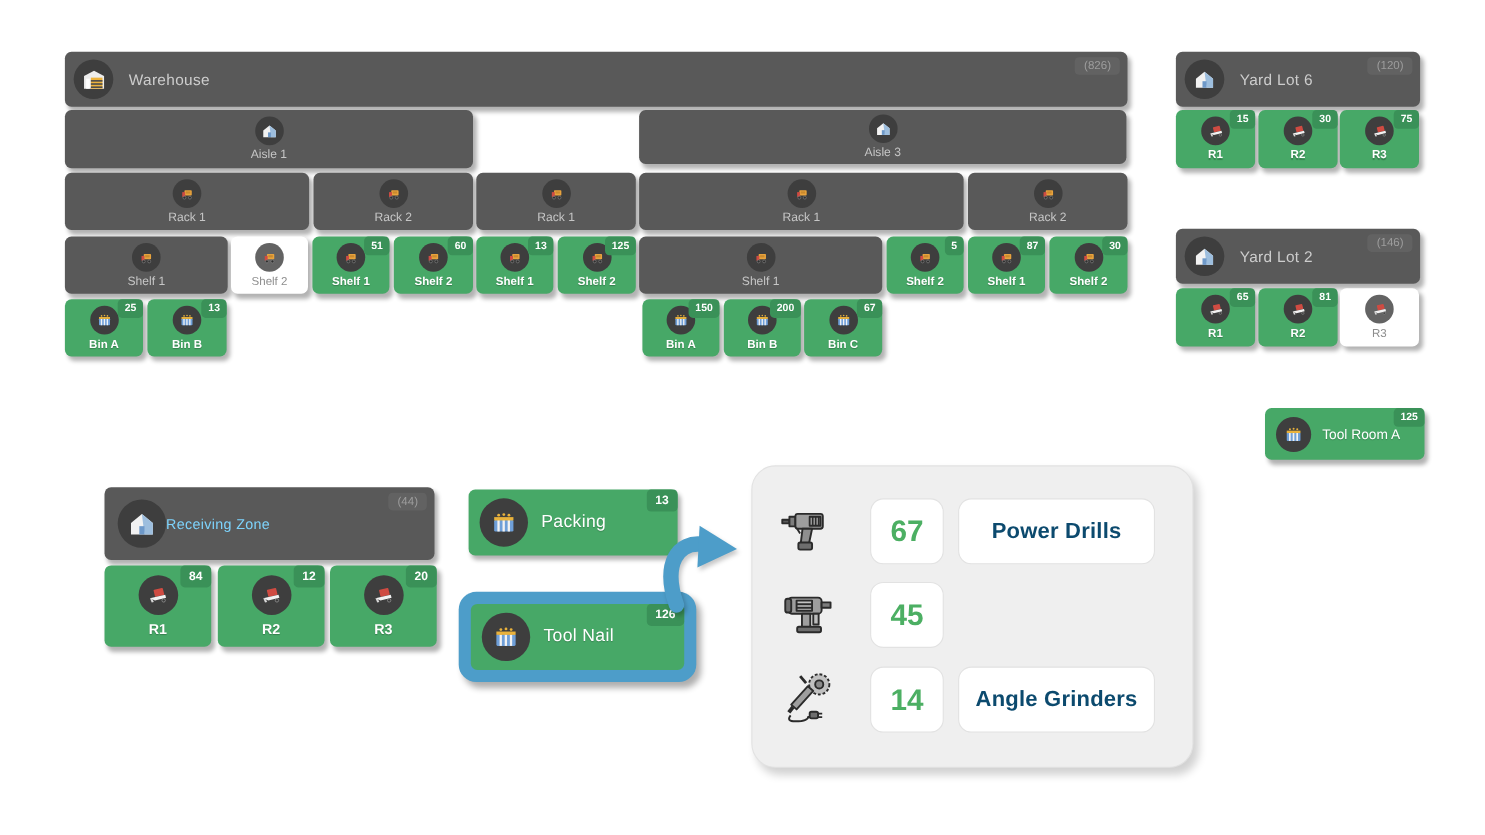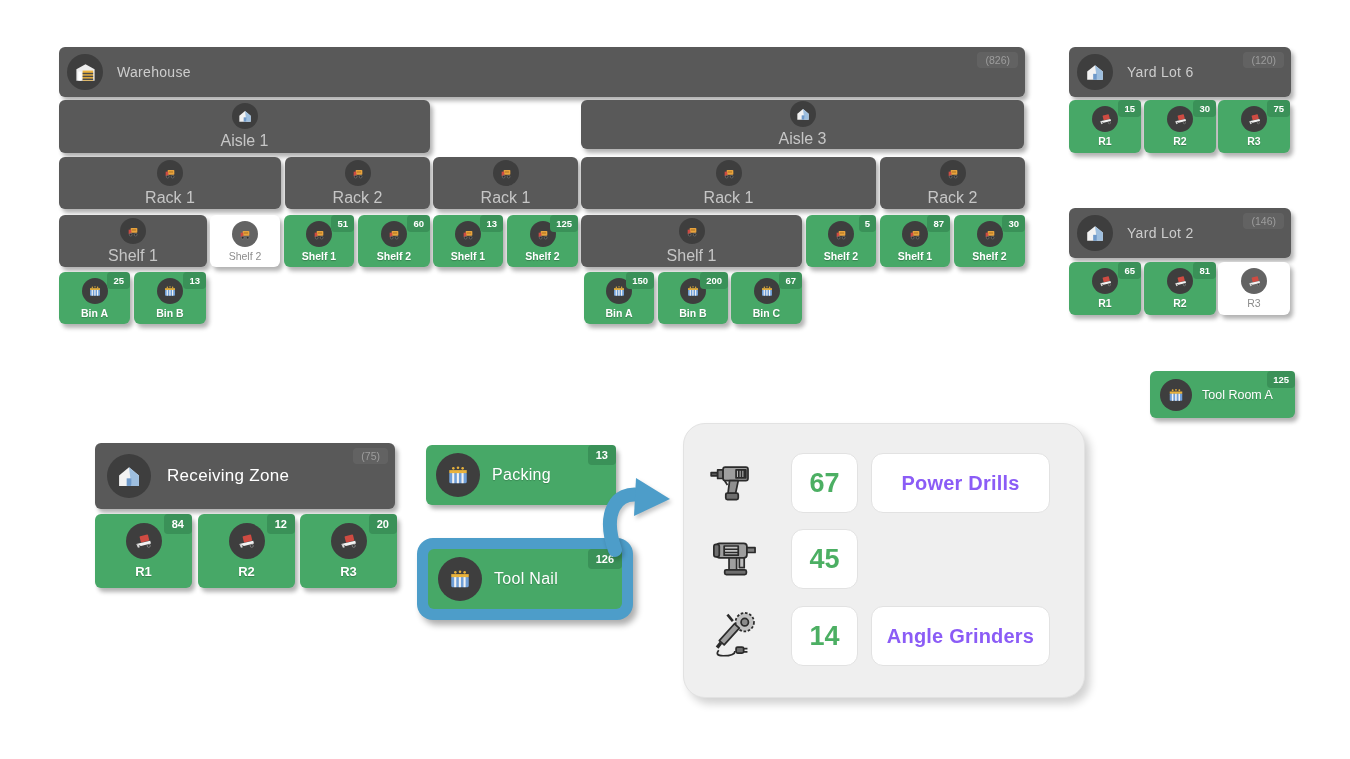--- a/index.html
+++ b/index.html
@@ -10,36 +10,36 @@
   .whitec{background:#ffffff;}
   .cell{display:flex;flex-direction:column;align-items:center;justify-content:center;gap:3px;}
   .hrow{display:flex;align-items:center;padding-left:8px;}
   .hcard{display:flex;align-items:center;padding-left:10px;gap:12px;}
   .circ{background:#3e3e3e;border-radius:50%;display:flex;align-items:center;justify-content:center;flex:none;}
   .circ.onwhite{background:#636363;}
   .c26{width:26px;height:26px;}
   .c36{width:36px;height:36px;}
   .c44{width:44px;height:44px;}
   .c32{width:32px;height:32px;}
-  .lbl-dark{color:#c6c6c6;font-size:16px;}
+  .lbl-dark{color:#c6c6c6;font-size:11px;}
   .lbl-white{color:#8d8d8d;font-size:10.5px;}
   .lbl-green{color:#fff;font-weight:700;font-size:10.5px;text-shadow:0 1px 1px rgba(0,0,0,.25);}
   .lbl-green-md{color:#fff;font-weight:700;font-size:13px;text-shadow:0 1px 1px rgba(0,0,0,.25);}
   .hlbl{color:#cdcdcd;font-size:14px;margin-left:14px;letter-spacing:.3px;}
-  .hlbl-lg{color:#ffffff;font-size:17px;margin-left:16px;letter-spacing:.3px;}
+  .hlbl-lg{color:#7dd3fc;font-size:13px;letter-spacing:.3px;}
   .hbadge{position:absolute;top:5px;right:7px;font-size:10.5px;color:#9d9d9d;background:rgba(255,255,255,.06);padding:2px 8px;border-radius:4px;}
   .gbadge{position:absolute;top:0;right:0;background:#3a9158;color:#fff;font-size:9.5px;font-weight:700;padding:3px 6px;border-radius:4px;}
   .gbadge.md{font-size:11px;padding:4px 8px;}
   .hc-lbl{color:#fff;font-size:16px;letter-spacing:.3px;text-shadow:0 1px 1px rgba(0,0,0,.2);}
   .hc-lbl-sm{color:#fff;font-size:12.5px;text-shadow:0 1px 1px rgba(0,0,0,.2);}
   .bluewrap{position:absolute;background:#4d9dc9;border-radius:16px;box-shadow:4px 5px 6px rgba(0,0,0,.32);padding:11px;box-sizing:border-box;}
   .panel{position:absolute;background:#efefef;border:1px solid #e2e2e2;border-radius:22px;box-shadow:5px 6px 8px rgba(0,0,0,.18);}
   .pbox{position:absolute;background:#fff;border:1.5px solid #e2e2e2;border-radius:12px;display:flex;align-items:center;justify-content:center;}
   .pnum{font-size:27px;font-weight:700;color:#4caf63;}
-  .plbl{font-size:20px;font-weight:700;color:#8b5cf6;letter-spacing:.2px;}
+  .plbl{font-size:20px;font-weight:700;color:#0c4a6e;letter-spacing:.2px;}
   .ticon{position:absolute;display:flex;align-items:center;justify-content:center;}
   svg.ic{display:block;}
 </style>
 </head>
 <body>
 
 <svg width="0" height="0" style="position:absolute" aria-hidden="true">
   <defs>
     <symbol id="sym-warehouse" viewBox="0 0 24 24">
       <path d="M2.5 8.5 L12 3.5 L21.5 8.5 V20.5 H2.5 Z" fill="#ededed"></path>
@@ -403,21 +403,21 @@
     <span class="gbadge">125</span>
   </div>
 
   <div class="card dark hrow" style="left:95px;top:443px;width:300px;height:66px;padding-left:12px">
     <span class="circ c44">
         <svg class="ic" width="28" height="28">
           <use href="#sym-house"></use>
         </svg>
       </span>
     <span class="hlbl-lg">Receiving Zone</span>
-    <span class="hbadge">(75)</span>
+    <span class="hbadge">(44)</span>
   </div>
   <div class="card green cell" style="left:95px;top:514px;width:97px;height:74px;gap:5px">
     <span class="circ c36">
         <svg class="ic" width="23" height="23">
           <use href="#sym-dolly"></use>
         </svg>
       </span>
     <span class="lbl-green-md">R1</span>
     <span class="gbadge md">84</span>
   </div>

